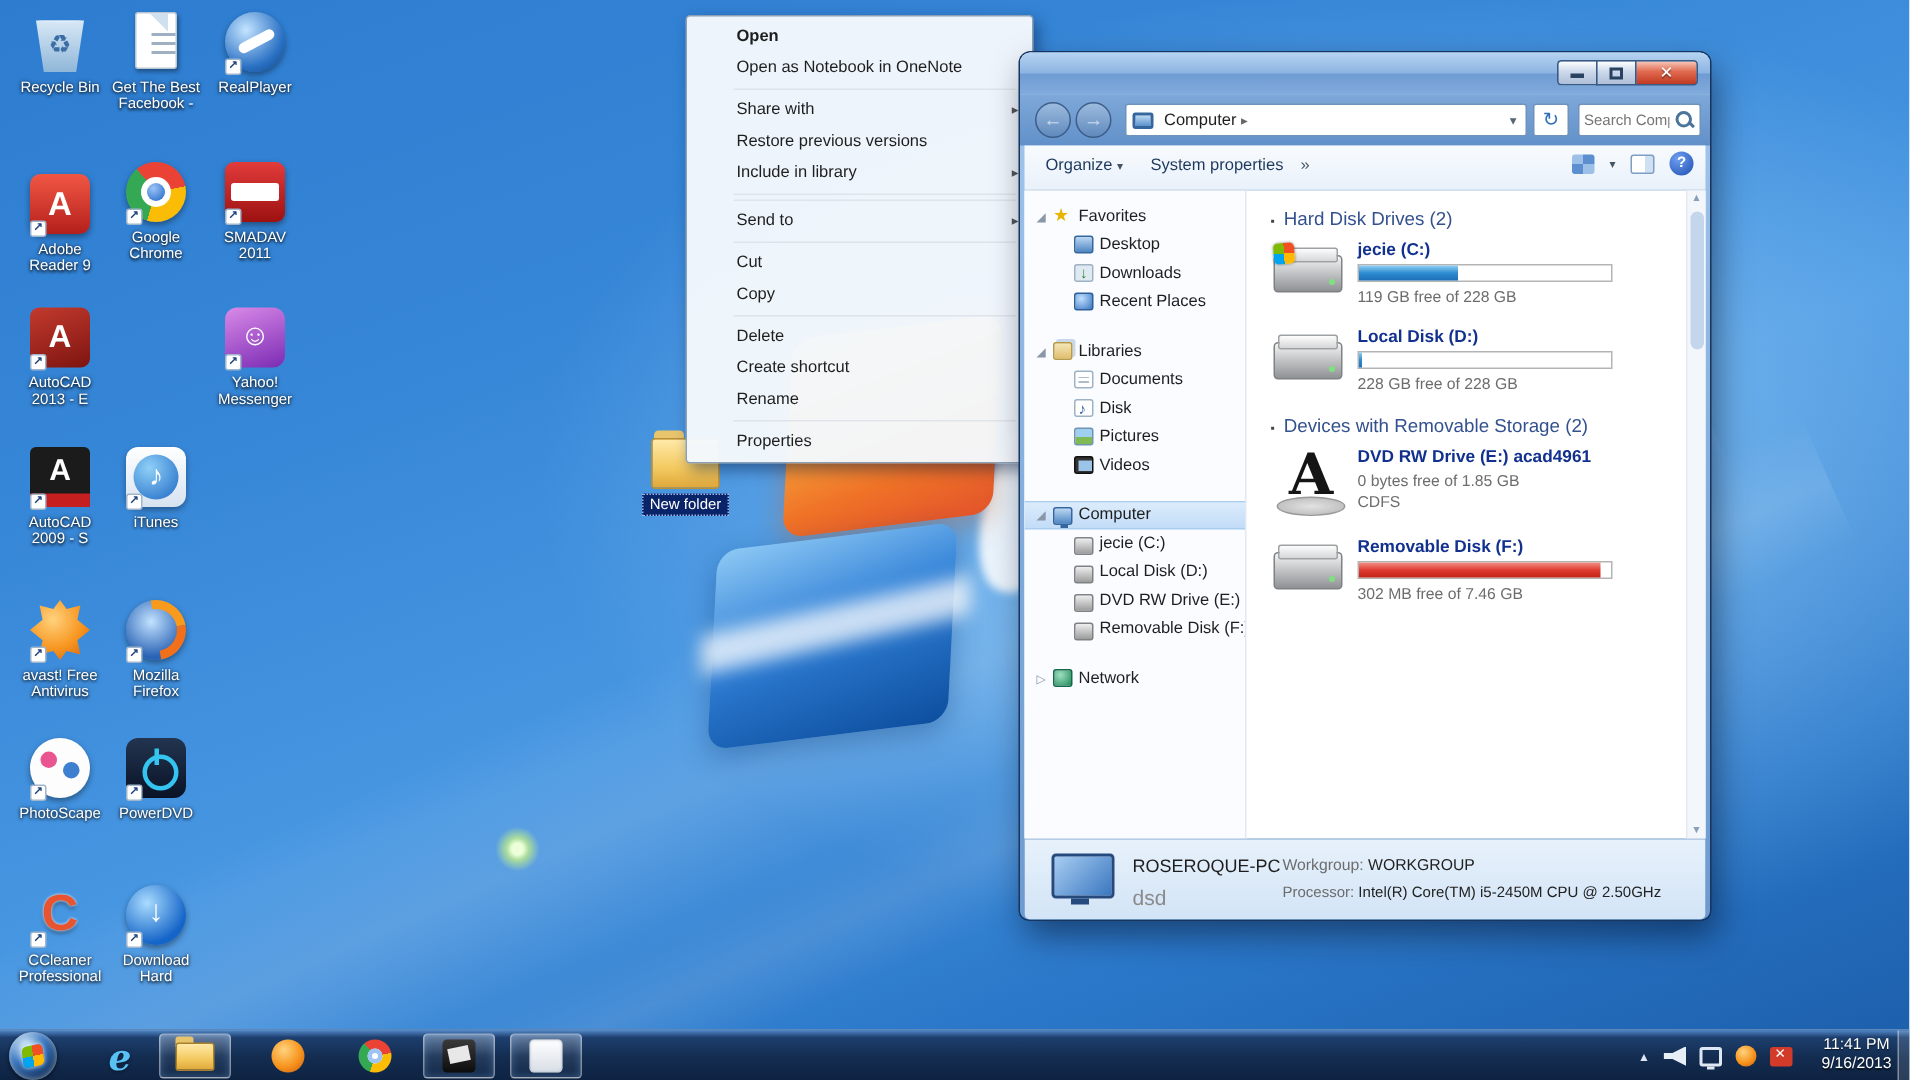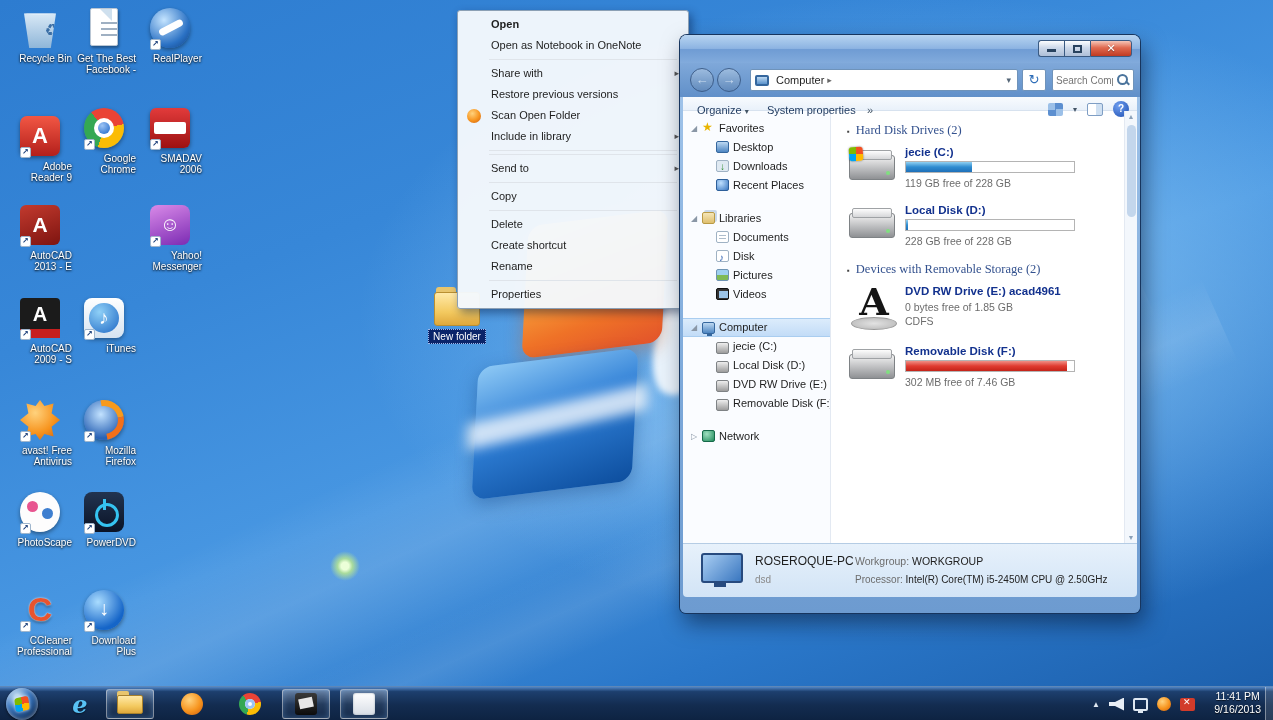--- a/index.html
+++ b/index.html
@@ -24,21 +24,21 @@
   .pane.orange { left:105px; top:28px; width:140px; height:132px; transform:skewY(-7deg) skewX(-3deg);
     background:linear-gradient(165deg,#ffd9a0 0%,#f8a83e 38%,#ef7227 72%,#e2532b 100%); box-shadow:0 6px 18px rgba(210,90,20,.35); }
   .pane.blue { left:55px; top:168px; width:160px; height:132px; transform:skewY(-7deg) skewX(-3deg);
     background:linear-gradient(165deg,#8ec9f5 0%,#2f7fd6 45%,#0d4e9e 100%); box-shadow:0 6px 18px rgba(10,50,110,.35); }
   .pane.blue::after { content:""; position:absolute; left:-8px; top:46px; width:180px; height:26px;
     background:rgba(255,255,255,.75); filter:blur(6px); transform:rotate(-6deg); }
   .wing { position:absolute; left:236px; top:96px; width:52px; height:110px; background:rgba(255,255,255,.85);
     filter:blur(3px); border-radius:40% 60% 50% 50%; transform:rotate(14deg); }
 
   
-  .dicon { position:absolute; width:64px; text-align:right; cursor:pointer; }
+  .dicon { position:absolute; width:64px; text-align:center; cursor:pointer; }
   .ibox { position:relative; width:42px; height:42px; margin:0 auto; }
   .art { width:40px; height:40px; margin:0 auto; position:relative; }
   .ilabel { margin-top:3px; font-size:10px; line-height:11px; color:#fff; text-shadow:0 1px 2px rgba(0,0,0,.85),0 0 3px rgba(0,0,0,.5); }
   .sc { position:absolute; left:1px; bottom:0; width:11px; height:11px; background:#fff; border:1px solid #9fb6cd; border-radius:2px; }
   .sc::after { content:"\2197"; position:absolute; left:1px; top:-1px; font-size:8px; color:#1b3f7a; font-weight:bold; }
 
   .a-recycle { background:linear-gradient(180deg,rgba(238,247,253,.95),rgba(160,192,218,.85)); clip-path:polygon(10% 14%,90% 14%,77% 100%,23% 100%); }
   .a-recycle::before { content:""; position:absolute; left:2px; top:0; right:2px; height:7px; background:rgba(225,238,248,.95); border-radius:50%; }
   .a-recycle::after { content:"\267B"; position:absolute; left:0; right:0; top:12px; font-size:17px; color:#3a6ea5; }
   .a-doc { width:28px; height:38px; margin:0 auto; background:#fff; border:1px solid #b9c6d4; border-radius:2px; box-shadow:1px 2px 3px rgba(0,0,0,.35); }
@@ -128,21 +128,21 @@
   .addr .spacer { flex:1; }
   .addr .dd { font-size:9px; color:#567; padding:0 2px; cursor:pointer; }
   .refresh { position:absolute; left:342px; top:6px; width:24px; height:22px; background:#fff; border:1px solid #6f93ba; border-radius:2px;
     text-align:center; line-height:20px; color:#2f6eb8; font-size:13px; cursor:pointer; }
   .searchbox { position:absolute; left:372px; top:6px; width:82px; height:22px; background:#fff; border:1px solid #6f93ba; border-radius:2px; display:flex; align-items:center; }
   .searchbox input { flex:1; min-width:0; border:none; outline:none; font-size:10px; color:#444; padding:0 3px; font-family:inherit; background:transparent; }
   .mag { position:relative; width:14px; height:14px; margin-right:3px; flex:none; }
   .mag::before { content:""; position:absolute; left:1px; top:1px; width:7px; height:7px; border:2px solid #4b749c; border-radius:50%; }
   .mag::after { content:""; position:absolute; left:9px; top:9px; width:5px; height:2px; background:#4b749c; transform:rotate(45deg); }
 
-  .toolbar { position:relative; height:14px; margin:0 3px; background:linear-gradient(180deg,#f8fbfe,#e9f1fa); border-bottom:1px solid #d7e2ef; }
+  .toolbar { position:relative; height:30px; margin:0 3px; background:linear-gradient(180deg,#f8fbfe,#e9f1fa); border-bottom:1px solid #d7e2ef; }
   .tbtn { position:absolute; top:4px; height:18px; line-height:18px; font-size:11px; color:#1e395e; padding:0 6px; border-radius:2px; cursor:pointer; }
   .tbtn .dd { font-size:8px; color:#456; margin-left:3px; }
   .tb-organize { left:8px; } .tb-sys { left:78px; } .tb-more { left:178px; color:#456; }
   .tb-right { position:absolute; right:8px; top:4px; display:flex; align-items:center; gap:10px; }
   .viewsic { width:15px; height:13px; border-radius:2px; background:conic-gradient(#5c8fd0 0 25%,#9cc0e8 0 50%,#5c8fd0 0 75%,#9cc0e8 0); cursor:pointer; }
   .previc { width:16px; height:13px; border:1px solid #7f9ec4; background:linear-gradient(90deg,#fff 0 60%,#cfe0f2 60%); border-radius:2px; cursor:pointer; }
   .helpic { width:16px; height:16px; border-radius:50%; background:radial-gradient(circle at 35% 30%,#6f9ef0,#1d4eb0); color:#fff;
     font-size:10px; font-weight:bold; text-align:center; line-height:16px; cursor:pointer; }
 
   .main { display:flex; margin:0 3px; height:432px; background:#fff; }
@@ -161,21 +161,21 @@
   .ti-lib { background:linear-gradient(#f5e6b8,#dfbf6e); border:1px solid #b99a45; box-shadow:2px -2px 0 #c9d8ea; }
   .ti-doc { background:#fff; border:1px solid #9fb2c4; } .ti-doc::after { content:""; position:absolute; left:2px; top:3px; right:2px; height:6px; background:repeating-linear-gradient(#aebdcc 0 1px,transparent 1px 3px); }
   .ti-music { background:#fff; border:1px solid #9fb2c4; } .ti-music::after { content:"\266A"; position:absolute; left:2px; top:-3px; font-size:10px; color:#2d5fb0; }
   .ti-pics { background:linear-gradient(180deg,#9fd0f0 0 55%,#7fba55 55%); border:1px solid #6f94b4; }
   .ti-vids { background:#333; border:1px solid #111; } .ti-vids::after { content:""; position:absolute; left:2px; top:2px; width:9px; height:7px; background:#9cc4e8; }
   .ti-pc { background:linear-gradient(#bcd8f2,#4e86c2); border:1px solid #35679e; } .ti-pc::after { content:""; position:absolute; left:4px; bottom:-3px; width:5px; height:2px; background:#35679e; }
   .ti-hd { background:linear-gradient(#eee,#9c9c9c); border:1px solid #7e8285; border-radius:2px; height:9px; margin-top:2px; }
   .ti-net { border-radius:50%; background:radial-gradient(circle at 35% 30%,#9fe0c0,#1f8a5a); border:1px solid #15694a; }
 
   .content { position:relative; flex:1; padding:12px 0 0 14px; }
-  .ghead { position:relative; font-size:12.5px; color:#33518e; margin:0 0 8px 2px;font-family:Liberation Serif, serif; }
+  .ghead { position:relative; font-size:12.5px; color:#33518e; margin:0 0 8px 2px; }
   .ghead .gb { font-size:8px; color:#444; margin-right:6px; }
   .drive { position:relative; display:flex; margin:0 0 14px 4px; }
   .drv-icon { width:56px; flex:none; position:relative; }
   .hddicon { position:relative; width:46px; height:30px; margin-top:4px; }
   .hddicon::before { content:""; position:absolute; inset:5px 0 0 0; background:linear-gradient(#f4f4f4,#bcbdbf 55%,#8f9194); border:1px solid #7e8285; border-radius:3px; }
   .hddicon::after { content:""; position:absolute; left:3px; top:0; right:3px; height:8px; background:linear-gradient(#fdfdfd,#d6d7d9); border:1px solid #9fa2a5; border-radius:2px; }
   .hddicon .led { position:absolute; right:5px; bottom:5px; width:4px; height:4px; border-radius:50%; background:#7fe07f; }
   .miniflag { position:absolute; left:0; top:-3px; width:14px; height:14px; border-radius:3px; z-index:2;
     background:conic-gradient(#f25022 0 25%,#ffb900 0 50%,#00a4ef 0 75%,#7fba00 0); box-shadow:0 0 2px rgba(0,0,0,.5); transform:rotate(-4deg); }
   .dvdicon { position:relative; width:50px; height:46px; }
@@ -197,21 +197,21 @@
 
   .details { position:relative; height:54px; margin:0 3px 3px; background:linear-gradient(180deg,#e7f1fb,#d2e4f6);
     border-top:1px solid #b5cce4; border-radius:0 0 4px 4px; }
   .pcicon { position:absolute; left:18px; top:9px; width:40px; height:34px; }
   .pcicon::before { content:""; position:absolute; left:0; top:0; width:38px; height:26px; border:2px solid #274a7e; border-radius:3px;
     background:linear-gradient(135deg,#a8cdf2,#3a77c0); }
   .pcicon::after { content:""; position:absolute; left:13px; bottom:0; width:12px; height:4px; background:#274a7e; }
   .dt-name { position:absolute; left:72px; top:10px; font-size:12px; color:#1e1e1e; }
   .dt-wg { position:absolute; left:172px; top:11px; font-size:10.5px; color:#6c6c6c; }
   .dt-wg b { color:#222; font-weight:normal; }
-  .dt-misc { position:absolute; left:72px; top:30px; font-size:10px; color:#8a8a8a; }
+  .dt-misc { position:absolute; left:72px; top:30px; font-size:14px; color:#8a8a8a; }
   .dt-proc { position:absolute; left:172px; top:30px; font-size:10px; color:#6c6c6c; white-space:nowrap; }
   .dt-proc b { color:#222; font-weight:normal; }
 
   
   .taskbar { position:absolute; left:0; right:0; bottom:0; height:34px; z-index:20;
     background:linear-gradient(180deg,#4f84c4 0%,#1d3f6e 14%,#132c50 55%,#0e2342 100%);
     border-top:1px solid #5d87b8; }
   .orb { position:absolute; left:6px; top:1px; width:32px; height:32px; border-radius:50%; cursor:pointer;
     background:radial-gradient(circle at 35% 28%, #bcd8f0 0 8%, #3a77c0 40%, #11325e 75%); box-shadow:inset 0 0 4px rgba(255,255,255,.6),0 1px 3px rgba(0,0,0,.6); }
   .orb::after { content:""; position:absolute; left:9px; top:9px; width:14px; height:14px; border-radius:3px; transform:rotate(-8deg) skewY(-4deg);
@@ -288,21 +288,21 @@
           <div class="art a-chrome"></div>
           <div class="sc"></div>
         </div>
       <div class="ilabel">Google Chrome</div>
     </div>
     <div class="dicon" style="left:138px;top:108px">
       <div class="ibox">
           <div class="art a-smadav"></div>
           <div class="sc"></div>
         </div>
-      <div class="ilabel">SMADAV 2006</div>
+      <div class="ilabel">SMADAV 2011</div>
     </div>
 
     <div class="dicon" style="left:8px;top:205px">
       <div class="ibox">
           <div class="art a-acad"></div>
           <div class="sc"></div>
         </div>
       <div class="ilabel">AutoCAD 2013 - E</div>
     </div>
     <div class="dicon" style="left:138px;top:205px">
@@ -363,41 +363,41 @@
           <div class="art a-ccleaner"></div>
           <div class="sc"></div>
         </div>
       <div class="ilabel">CCleaner Professional</div>
     </div>
     <div class="dicon" style="left:72px;top:590px">
       <div class="ibox">
           <div class="art a-dap"></div>
           <div class="sc"></div>
         </div>
-      <div class="ilabel">Download Plus</div>
+      <div class="ilabel">Download Hard</div>
     </div>
 
     <div class="deskfolder">
       <div class="fold"></div>
       <div class="flabel">New folder</div>
     </div>
   </div>
 
   <div class="cmenu">
     <div class="mi bold"><span>Open</span></div>
     <div class="mi"><span>Open as Notebook in OneNote</span></div>
     <div class="msep"></div>
     <div class="mi"><span>Share with</span><span class="sub">▸</span></div>
     <div class="mi"><span>Restore previous versions</span></div>
-    <div class="mi"><span class="micon mic-orb"></span><span>Scan Open Folder</span></div>
     <div class="mi"><span>Include in library</span><span class="sub">▸</span></div>
     <div class="msep"></div>
     <div class="msep"></div>
     <div class="mi"><span>Send to</span><span class="sub">▸</span></div>
     <div class="msep"></div>
+    <div class="mi"><span>Cut</span></div>
     <div class="mi"><span>Copy</span></div>
     <div class="msep"></div>
     <div class="mi"><span>Delete</span></div>
     <div class="mi"><span>Create shortcut</span></div>
     <div class="mi"><span>Rename</span></div>
     <div class="msep"></div>
     <div class="mi"><span>Properties</span></div>
   </div>
 
   <div class="win">

